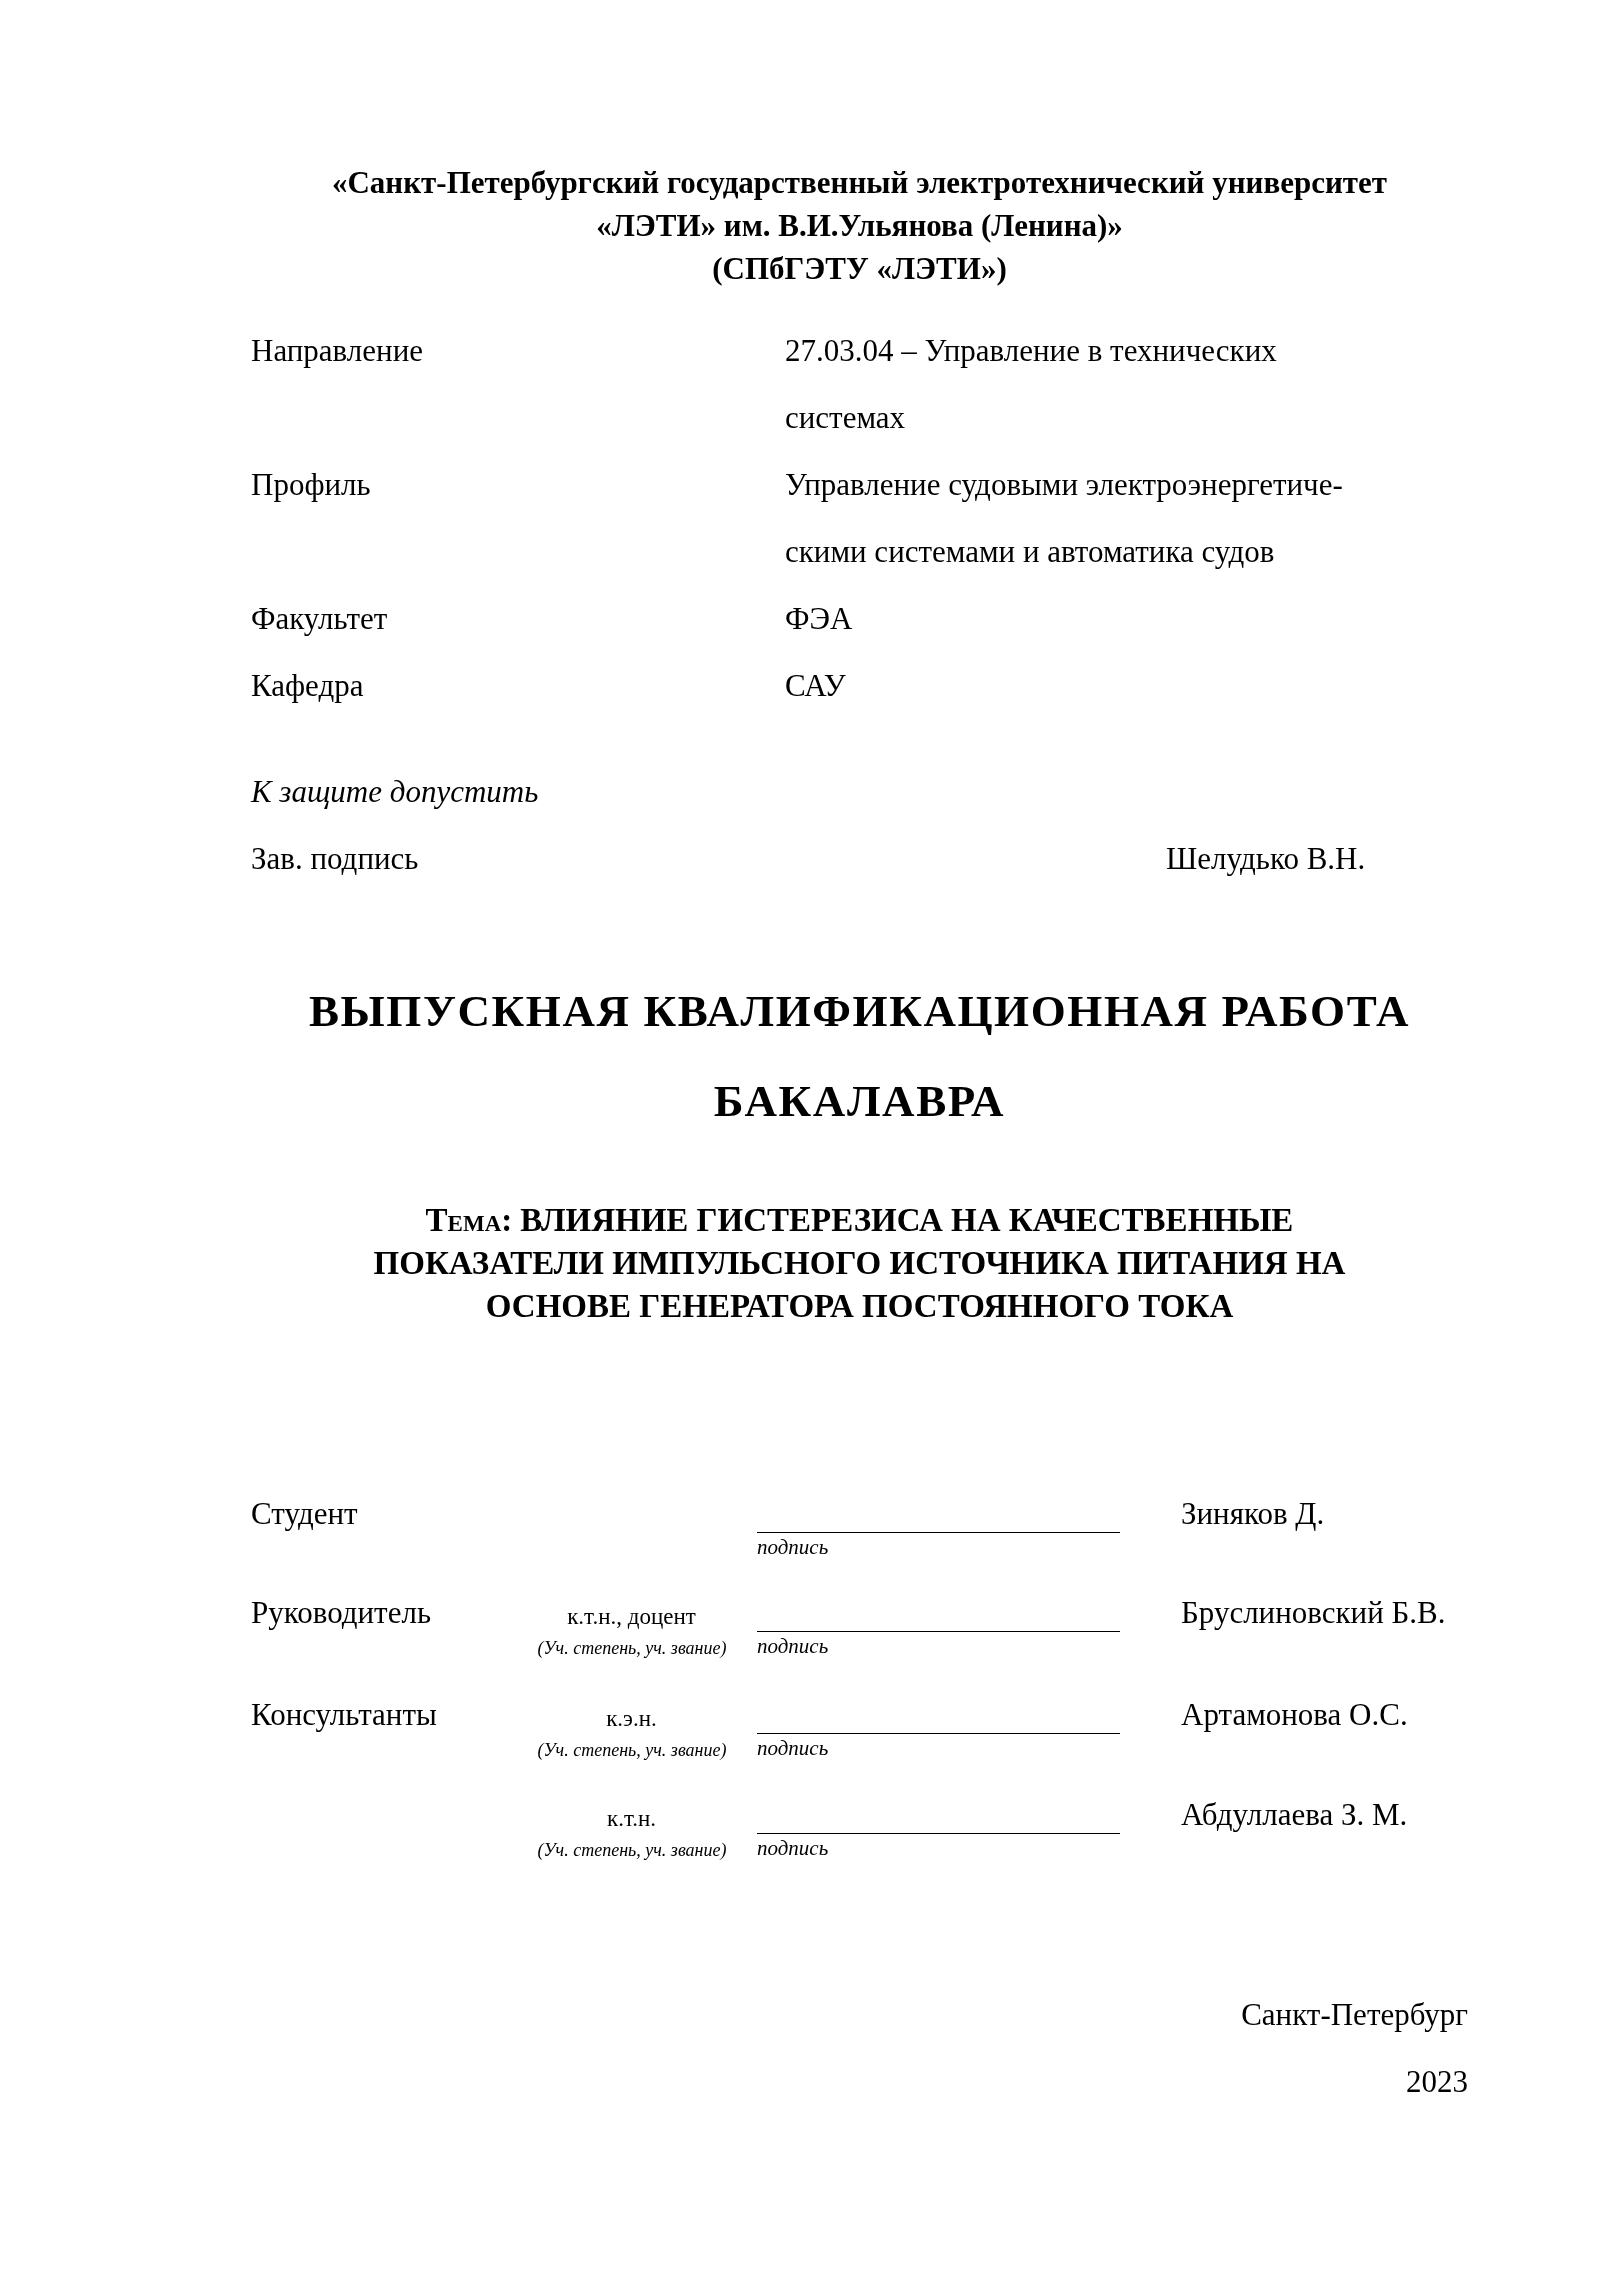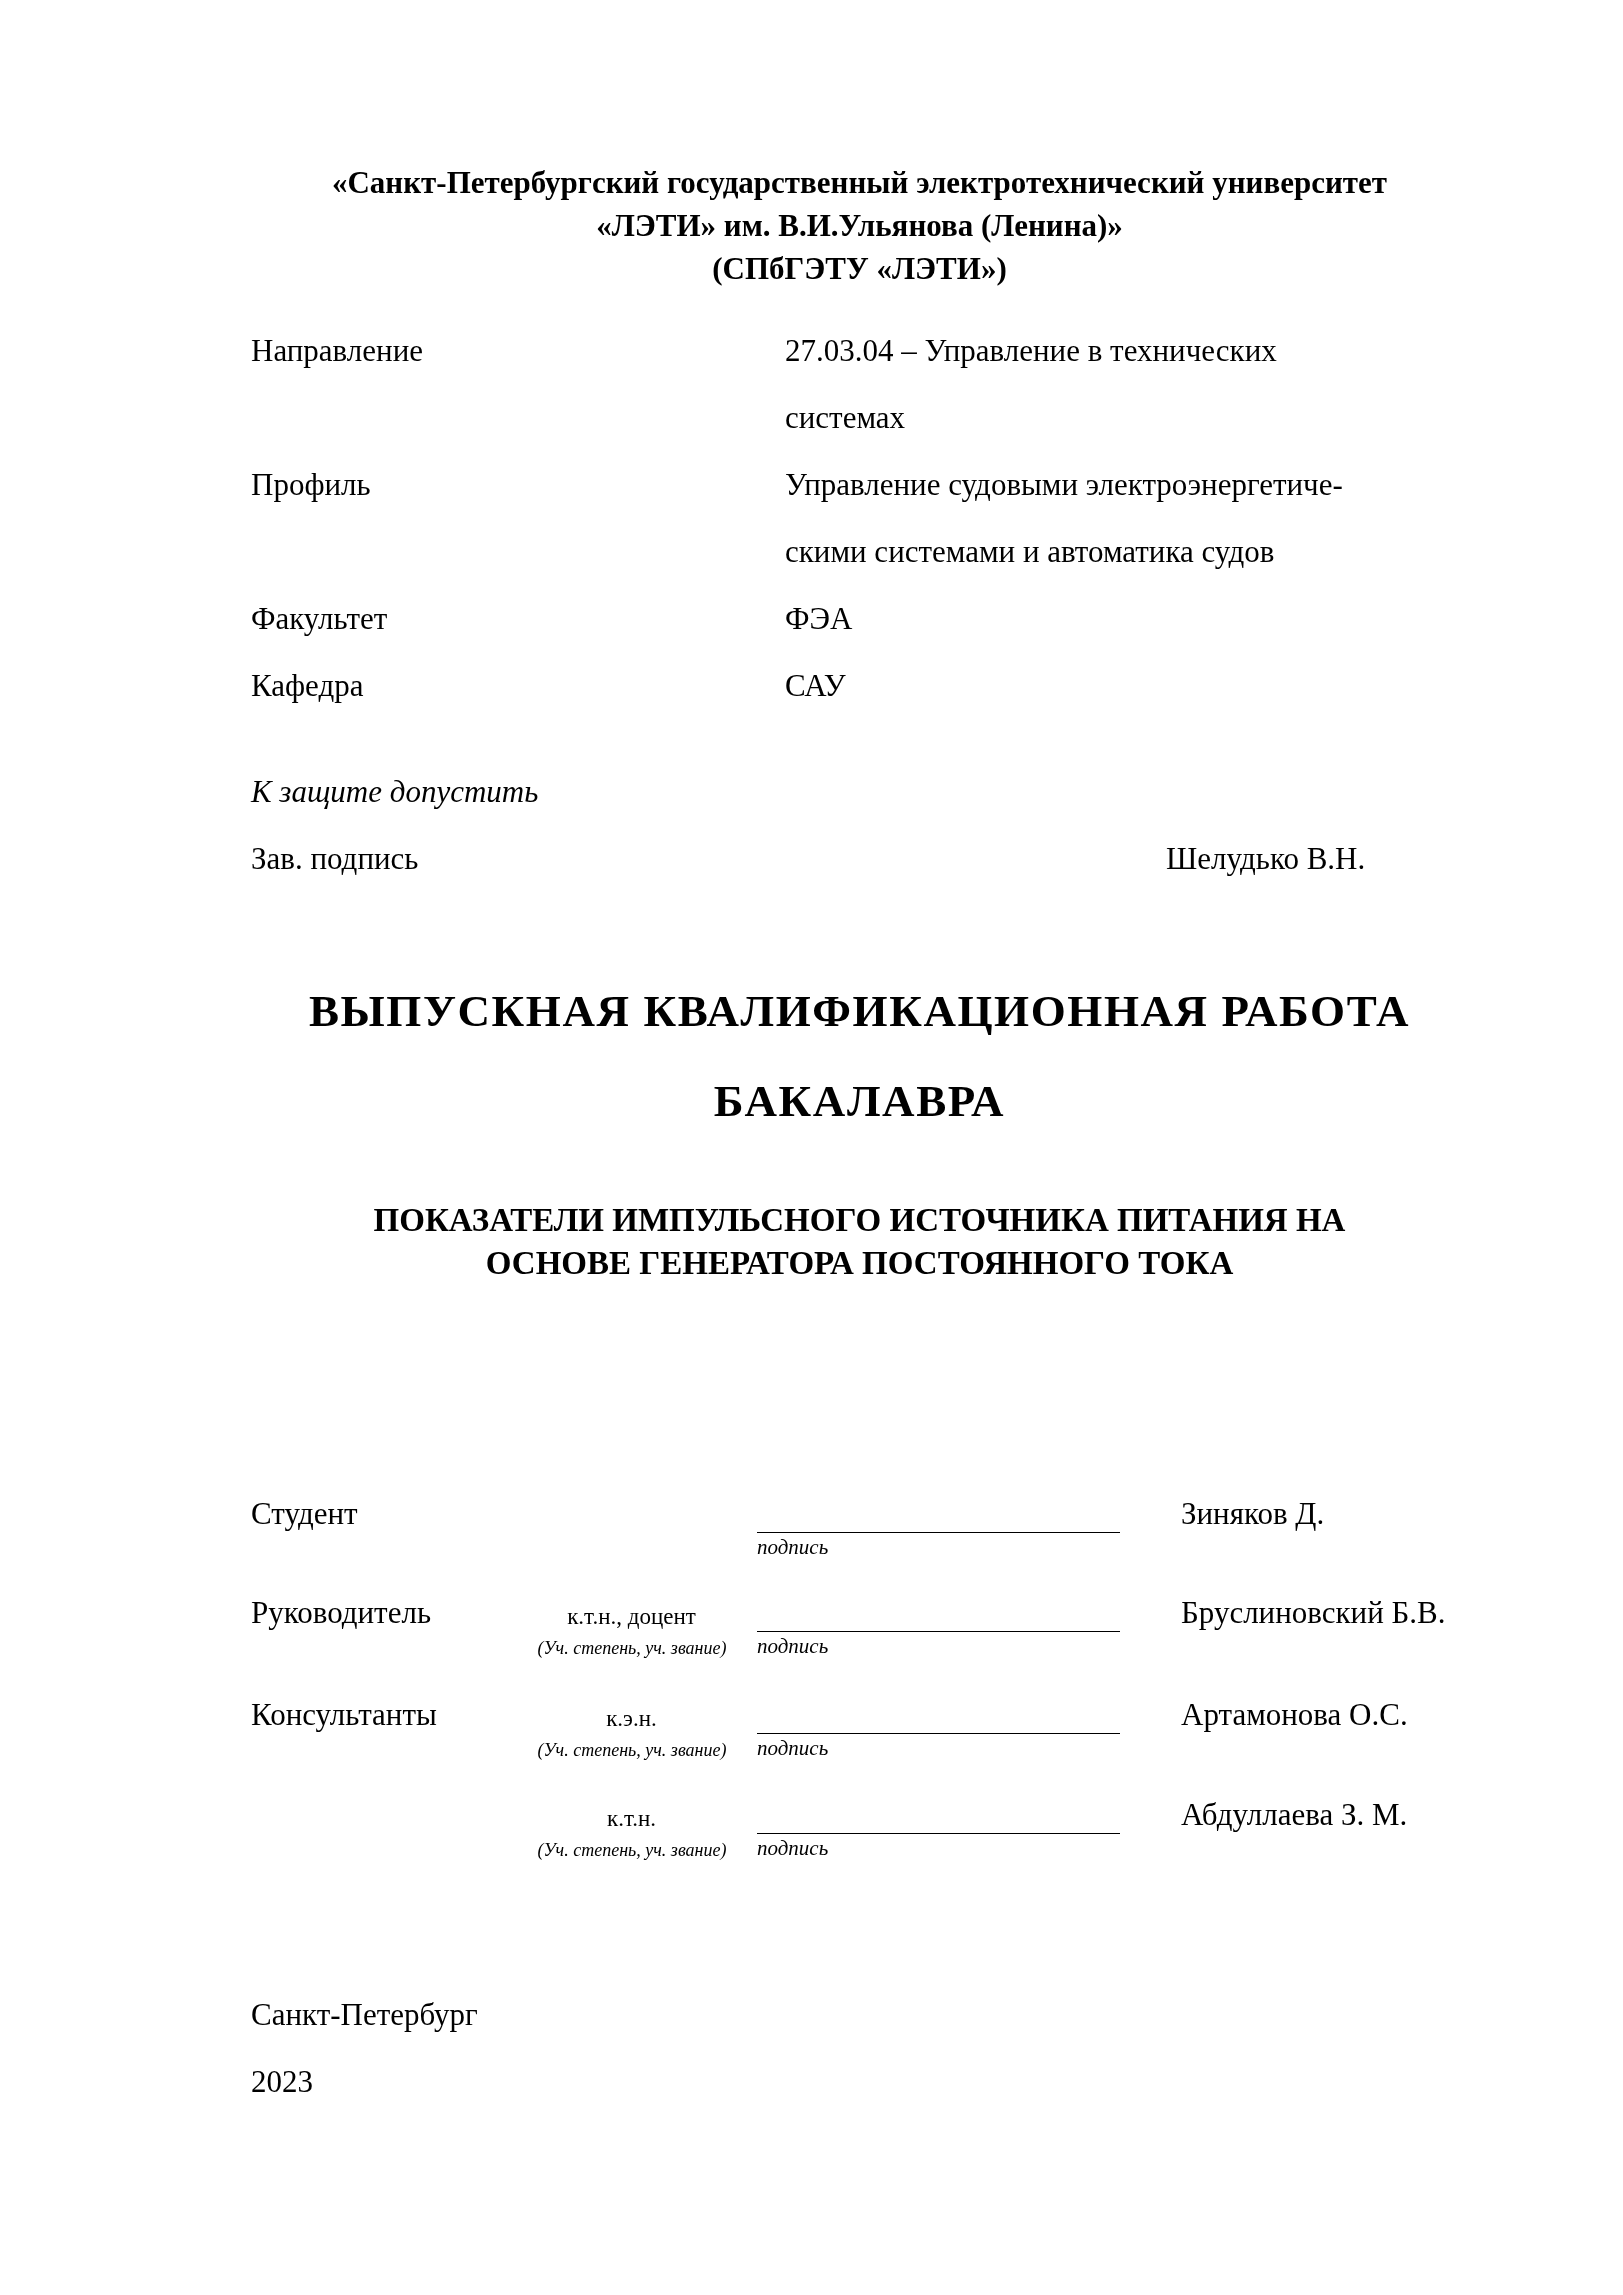--- a/index.html
+++ b/index.html
@@ -139,21 +139,21 @@
     font-style: italic;
   }
   .sig-name { position: absolute; left: 930px; top: 0; white-space: nowrap; }
 
   
   .footer {
     position: absolute;
     top: 1961px;
     left: 251px;
     width: 1217px;
-    text-align: left;
+    text-align: right;
     font-size: 31px;
     line-height: 67px;
   }
 </style>
 </head>
 <body>
 
 <div class="page">
 
   <div class="header">
@@ -194,20 +194,21 @@
       <span class="head-name">Шелудько В.Н.</span>
     </div>
   </div>
 
   <div class="title">
     <div>ВЫПУСКНАЯ КВАЛИФИКАЦИОННАЯ РАБОТА</div>
     <div>БАКАЛАВРА</div>
   </div>
 
   <div class="theme">
+    <div><span class="theme-label">Тема:</span><span>ВЛИЯНИЕ ГИСТЕРЕЗИСА НА КАЧЕСТВЕННЫЕ</span></div>
     <div>ПОКАЗАТЕЛИ ИМПУЛЬСНОГО ИСТОЧНИКА ПИТАНИЯ НА</div>
     <div>ОСНОВЕ ГЕНЕРАТОРА ПОСТОЯННОГО ТОКА</div>
   </div>
 
   <div class="sig-row sig-row-1">
     <span class="sig-role">Студент</span>
     <span class="sig-line"></span>
     <span class="sig-podpis">подпись</span>
     <span class="sig-name">Зиняков Д.</span>
   </div>

